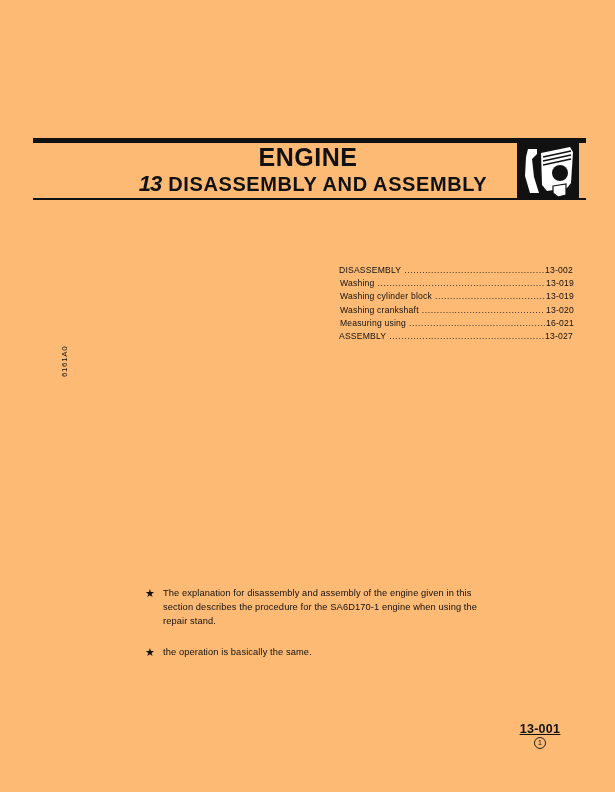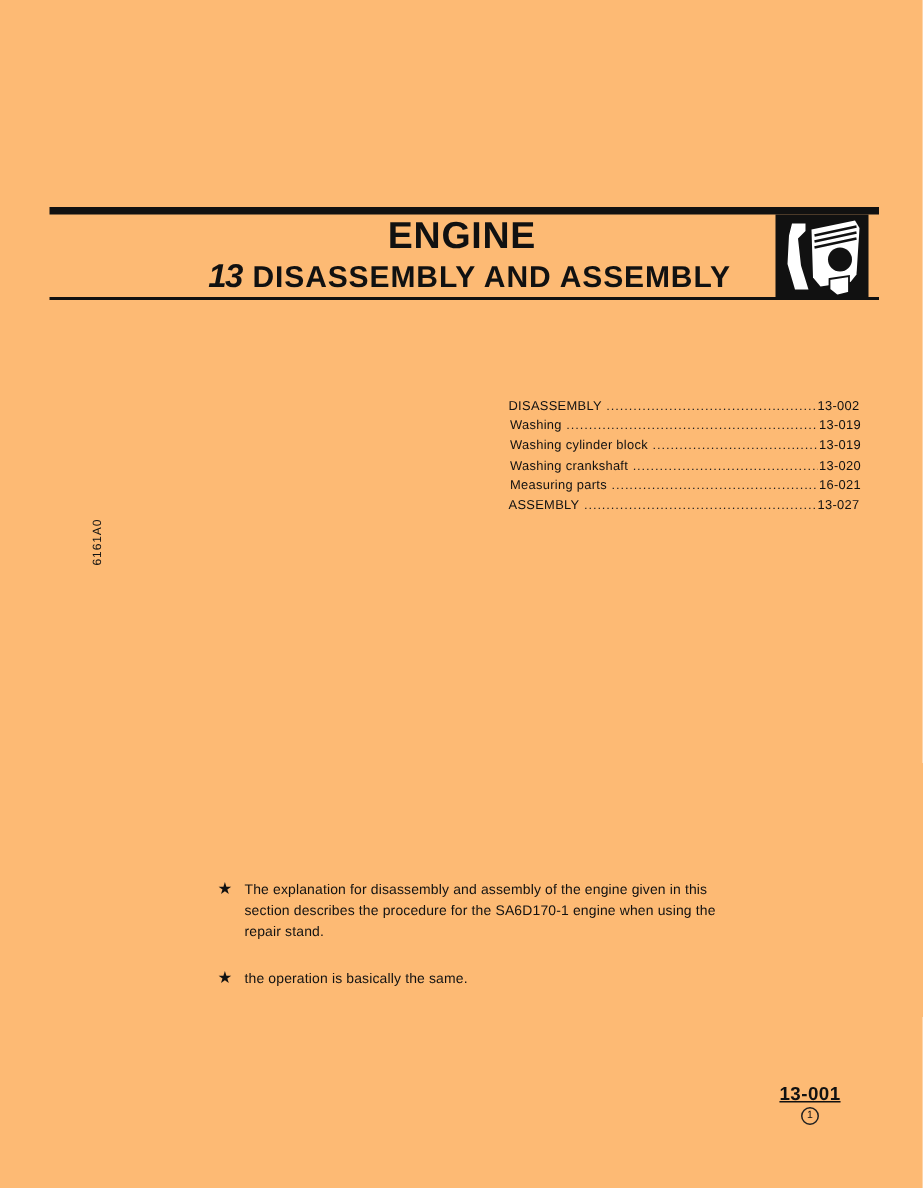--- a/index.html
+++ b/index.html
@@ -260,21 +260,21 @@
       <span class="toc-label">Washing cylinder block</span>
       <span class="toc-dots"></span>
       <span class="toc-page">13-019</span>
     </div>
     <div class="toc-row level-2">
       <span class="toc-label">Washing crankshaft</span>
       <span class="toc-dots"></span>
       <span class="toc-page">13-020</span>
     </div>
     <div class="toc-row level-2">
-      <span class="toc-label">Measuring parts</span>
+      <span class="toc-label">Measuring using</span>
       <span class="toc-dots"></span>
       <span class="toc-page">16-021</span>
     </div>
     <div class="toc-row level-1">
       <span class="toc-label">ASSEMBLY</span>
       <span class="toc-dots"></span>
       <span class="toc-page">13-027</span>
     </div>
   </div>
 

